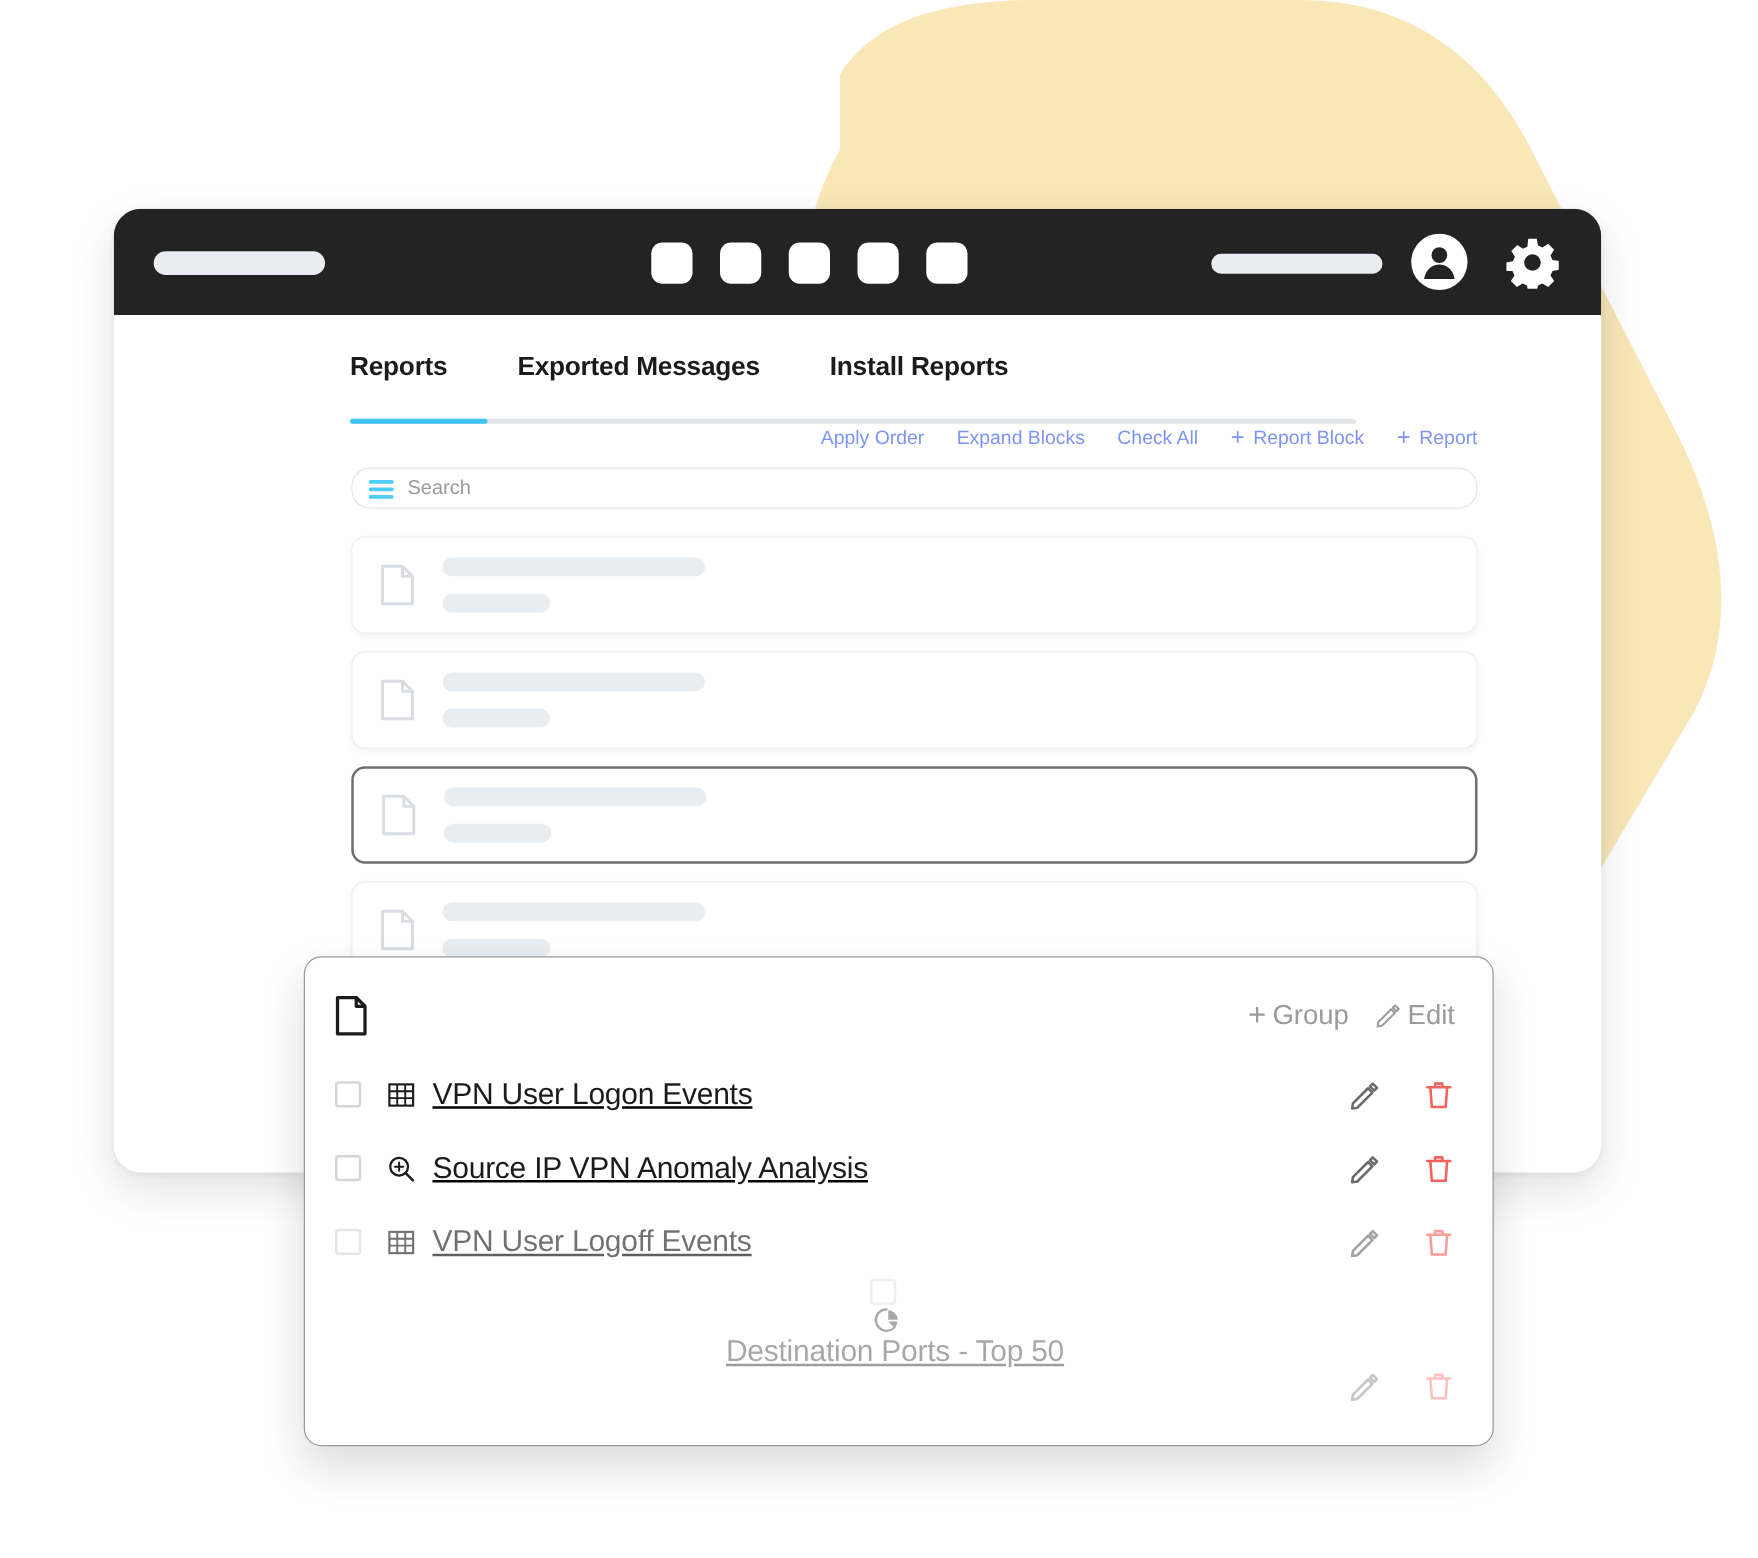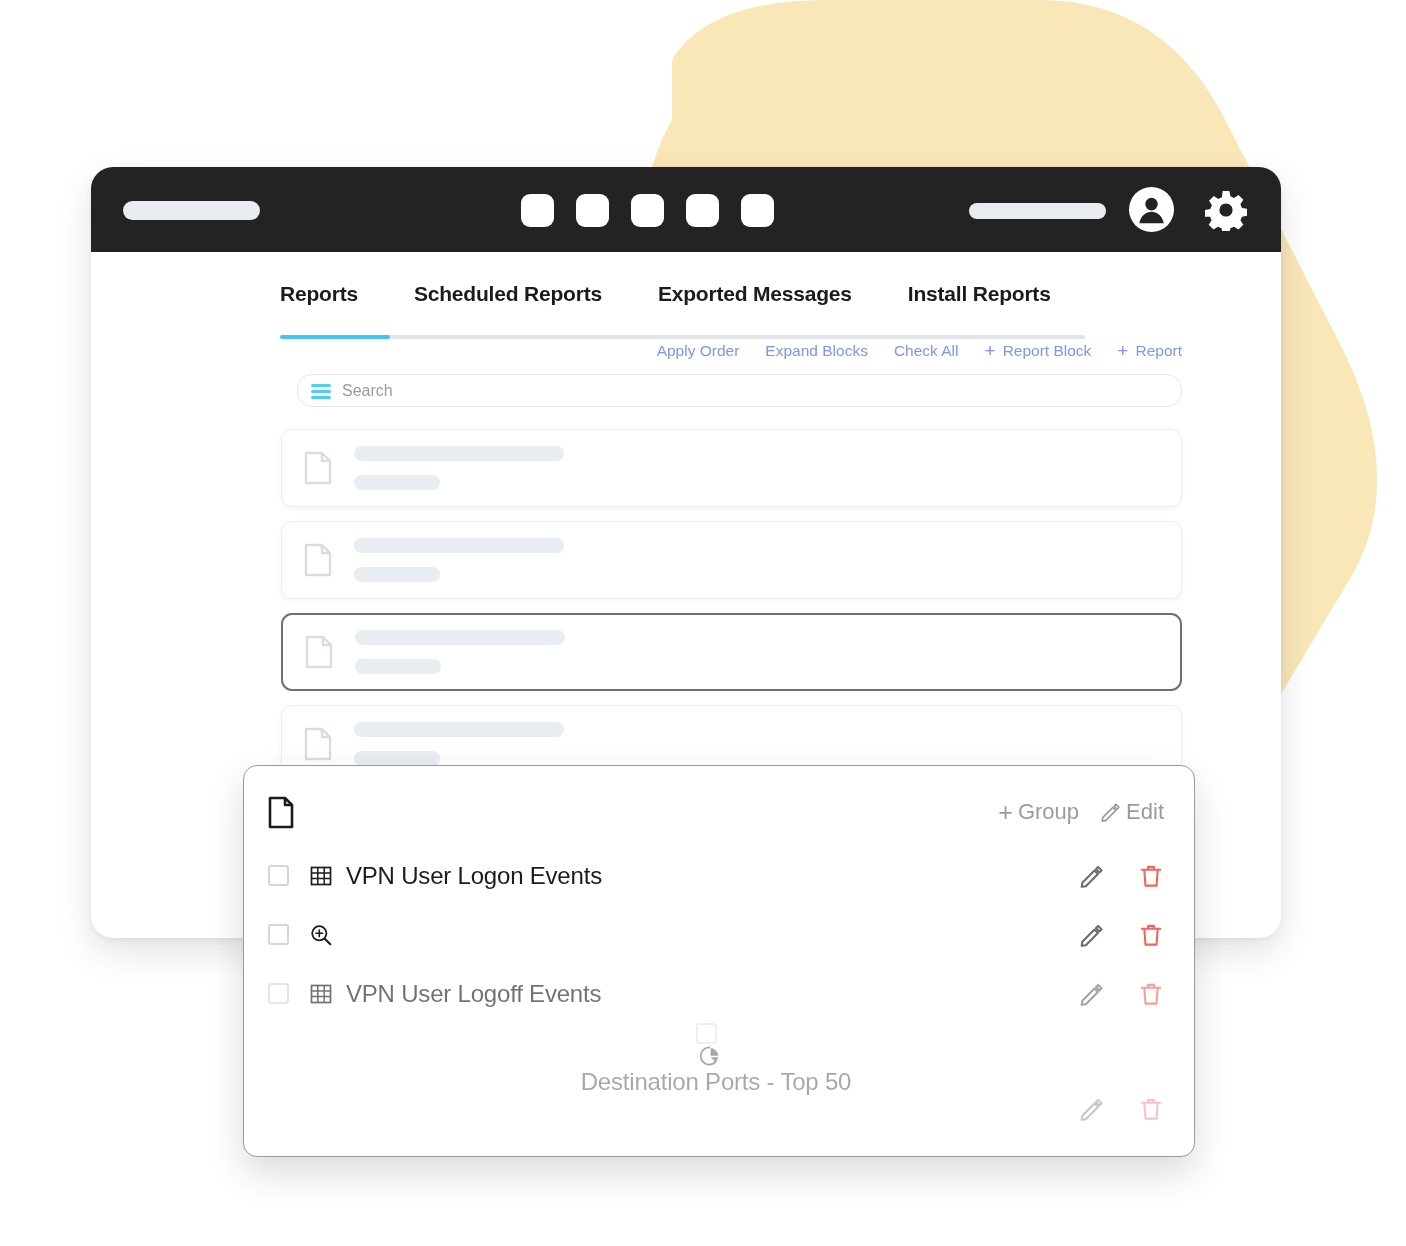--- a/index.html
+++ b/index.html
@@ -69,21 +69,20 @@
     display: inline-flex; align-items: center; gap: 7px; justify-content: flex-end;
   }
   .plus { font-size: 19px; line-height: 1; font-weight: 400; }
 
   
   .search-row { padding: 14px 99px 0 190px; }
   .search-box {
     position: relative; height: 33px; border: 1.5px solid #e4e7ea;
     border-radius: 15px; background: #fff; display: flex; align-items: center;
     padding-left: 44px;
-    margin-left: 16px;
   }
   .search-icon { position: absolute; left: 13px; top: 9px; width: 20px; height: 15px; }
   .search-icon i { display: block; height: 3px; background: #4ecdf6; border-radius: 2px; margin-bottom: 3px; }
   .search-icon i:nth-child(1) { width: 20px; }
   .search-icon i:nth-child(2) { width: 20px; }
   .search-icon i:nth-child(3) { width: 20px; }
   .search-ph { font-size: 16px; color: #9a9a9a; }
 
   
   .sk-list { padding: 22px 99px 0 190px; display: flex; flex-direction: column; gap: 14px; }
@@ -107,21 +106,21 @@
     box-shadow: 0 16px 34px rgba(40,40,50,0.16);
     padding: 26px 30px 0 24px;
   }
   .card-head { display: flex; align-items: center; height: 40px; }
   .card-doc { width: 26px; height: 33px; flex: 0 0 auto; margin-right: 16px; }
   .card-title { font-size: 26px; font-weight: bold; color: #1b1b1b; letter-spacing: -0.3px; }
   .card-head-actions { margin-left: auto; display: flex; align-items: center; gap: 20px; }
   .head-act { display: inline-flex; align-items: center; gap: 5px; font-size: 22px; color: #9b9b9b; cursor: pointer; }
   .head-plus { font-size: 25px; line-height: 1; }
 
-  .rows { margin-top: 14px; }
+  .rows { margin-top: 14px; text-decoration: underline; }
   .row { display: flex; align-items: center; height: 59px; }
   .cb {
     width: 21px; height: 21px; border: 2px solid #d6d6d6; border-radius: 3px;
     flex: 0 0 auto; margin-right: 20px; background: #fff; cursor: pointer;
   }
   .row-icon { width: 24px; height: 24px; flex: 0 0 auto; margin-right: 13px; }
   .row-label { font-size: 24px; color: #1b1b1b; letter-spacing: -0.2px; white-space: nowrap; }
   .row-tools { margin-left: auto; display: flex; align-items: center; gap: 34px; }
   .t-ico { width: 26px; height: 26px; cursor: pointer; }
 
@@ -164,21 +163,20 @@
       <svg class="gear-btn" viewBox="0 0 42 42">
         <path fill="#fff" d="M21 13.8a7.2 7.2 0 100 14.4 7.2 7.2 0 000-14.4zm0 4.6a2.6 2.6 0 110 5.2 2.6 2.6 0 010-5.2z"></path>
         <path fill="#fff" d="M17.6 2h6.8l1 5.3 3.6 1.6 4.5-2.9 4.8 4.8-2.9 4.5 1.6 3.6 5.3 1v6.8l-5.3 1-1.6 3.6 2.9 4.5-4.8 4.8-4.5-2.9-3.6 1.6-1 5.3h-6.8l-1-5.3-3.6-1.6-4.5 2.9-4.8-4.8 2.9-4.5-1.6-3.6L0 27.7v-6.8l5.3-1 1.6-3.6-2.9-4.5 4.8-4.8 4.5 2.9 3.6-1.6z"></path>
         <circle cx="21" cy="21" r="6.6" fill="#232323"></circle>
       </svg>
     </div>
 
     <div class="tabs-wrap">
       <div class="tabs">
         <div class="tab">Reports</div>
-        <div class="tab">Scheduled Reports</div>
         <div class="tab">Exported Messages</div>
         <div class="tab">Install Reports</div>
       </div>
       <div class="tabs-rule"></div>
       <div class="tabs-active"></div>
     </div>
 
     <div class="actions">
       <span class="action-link">
         <span>Apply Order</span>
@@ -296,20 +294,21 @@
         </span>
       </div>
 
       <div class="row" data-op="1">
         <span class="cb"></span>
         <svg class="row-icon" viewBox="0 0 24 24">
           <circle cx="10.3" cy="10.3" r="7.1" fill="none" stroke="#1b1b1b" stroke-width="1.8"></circle>
           <path d="M10.3 7v6.6M7 10.3h6.6" stroke="#1b1b1b" stroke-width="1.6" stroke-linecap="round"></path>
           <path d="M15.5 15.5 L21.3 21.3" stroke="#1b1b1b" stroke-width="2" stroke-linecap="round"></path>
         </svg>
+        <span class="row-label">Source IP VPN Anomaly Analysis</span>
         <span class="row-tools">
           <svg class="t-ico" viewBox="0 0 24 24">
             <path d="M4 18.2 L15.2 7 L18.4 10.2 L7.2 21.4 L3.4 22 Z" fill="none" stroke="#6b6b6b" stroke-width="1.9" stroke-linejoin="round"></path>
             <path d="M16.6 5.6 L18.6 3.6 L21.8 6.8 L19.8 8.8 Z" fill="none" stroke="#6b6b6b" stroke-width="1.9" stroke-linejoin="round"></path>
           </svg>
           <svg class="t-ico" viewBox="0 0 24 24">
             <path d="M3.5 6.3h17M9.3 6.3V3.6h5.4v2.7M5.8 6.3l1.1 14.6h10.2l1.1-14.6" fill="none" stroke="#f4625c" stroke-width="1.9" stroke-linejoin="round" stroke-linecap="round"></path>
           </svg>
         </span>
       </div>

